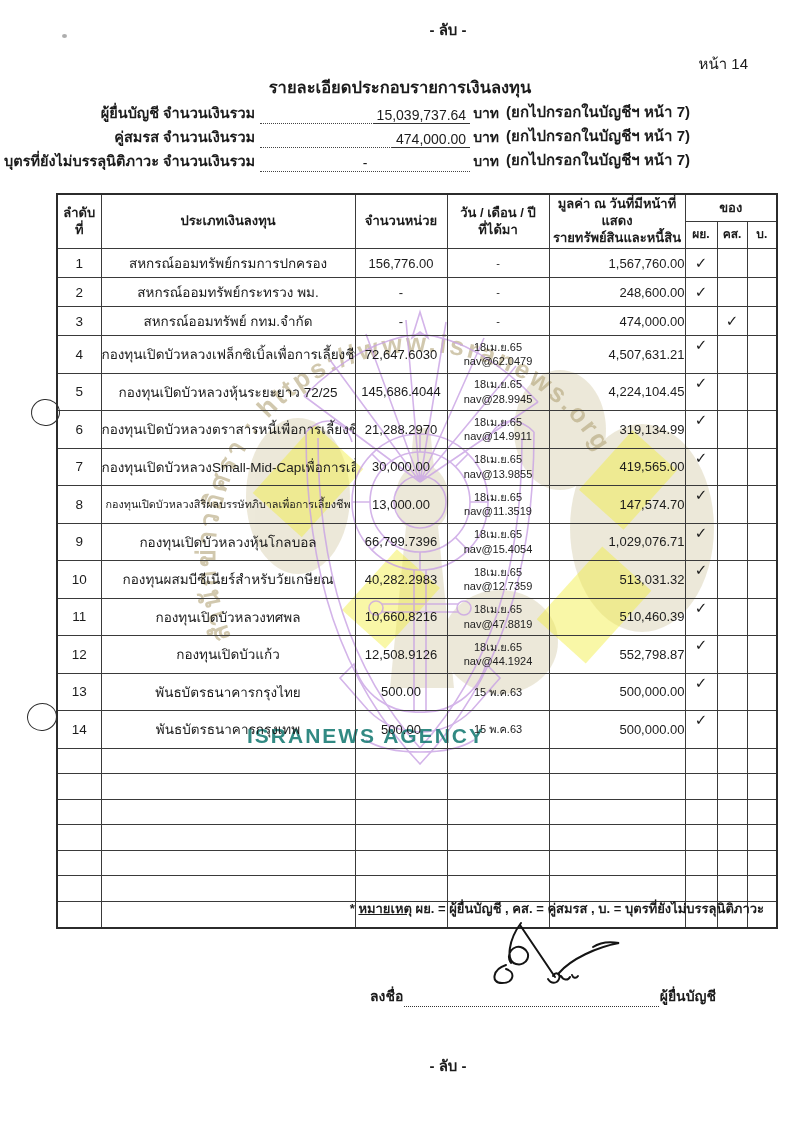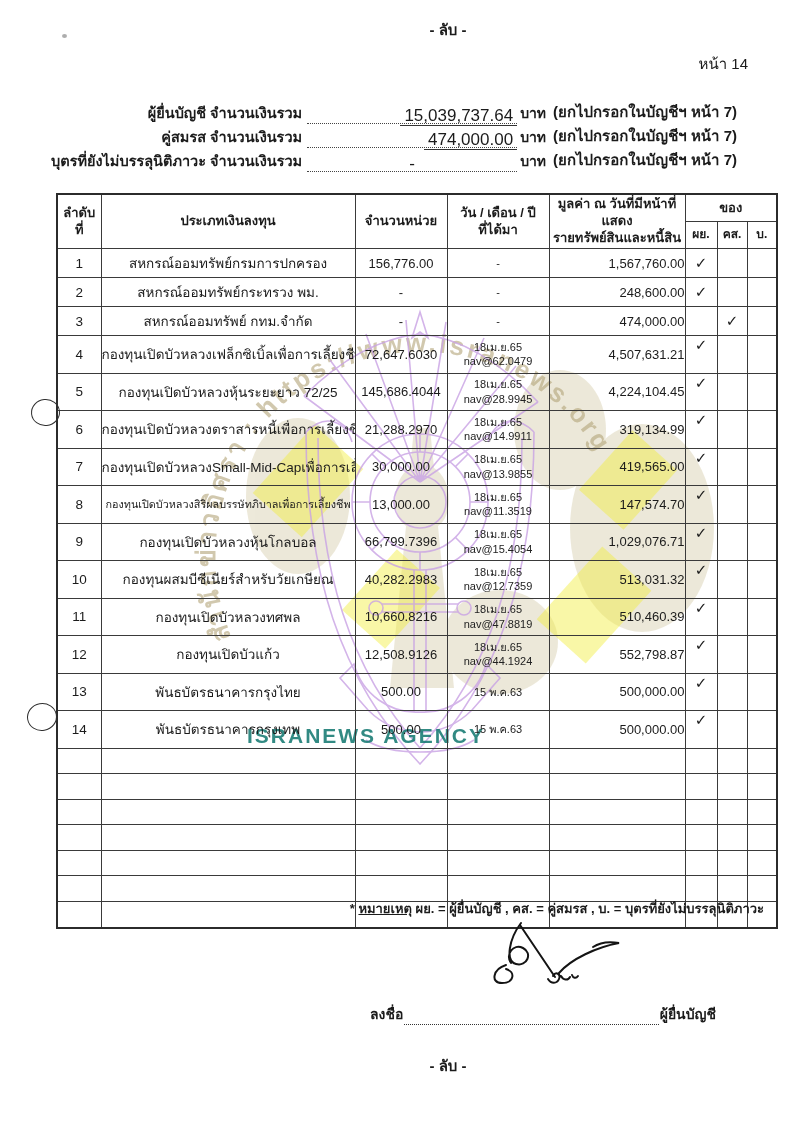--- a/index.html
+++ b/index.html
@@ -11,27 +11,27 @@
              font-size:21px;font-weight:bold;letter-spacing:2px;color:#0f766e;opacity:.85;}
   
   .content{position:absolute;inset:0;z-index:1;}
   .classification{position:absolute;left:0;width:800px;text-align:center;font-size:15px;font-weight:bold;padding-left:48px;}
   .classification.top{top:18px;}
   .classification.bottom{top:1054px;}
   .page-number{position:absolute;top:52px;right:52px;font-size:15px;}
   .doc-title{position:absolute;top:74px;left:0;width:800px;text-align:center;font-size:16.5px;font-weight:bold;}
   .speck{position:absolute;left:62px;top:34px;width:5px;height:4px;background:#8a8a8a;border-radius:50%;opacity:.7;}
   
-  .summary{position:absolute;top:101px;left:0;width:690px;padding-left:47px;}
+  .summary{position:absolute;top:101px;left:0;width:690px;}
   .sum-line{display:flex;justify-content:flex-end;align-items:flex-end;height:23px;margin-bottom:1px;}
   .sum-label{font-size:14.5px;font-weight:bold;margin-right:5px;white-space:nowrap;}
   .sum-dotted{display:inline-block;width:210px;border-bottom:1.6px dotted #444;height:19px;
               text-align:right;white-space:nowrap;}
   .sum-line.line3 .sum-dotted{text-align:center;}
-  .sum-value{font-size:17px;border-bottom:1.2px solid #333;padding:0 4px;position:relative;bottom:-2px;margin-top:46px;}
+  .sum-value{font-size:14px;border-bottom:1.2px solid #333;padding:0 4px;position:relative;bottom:-2px;margin-top:46px;}
   .sum-line.line3 .sum-value{border-bottom:none;}
   .sum-unit{font-size:14px;font-weight:bold;margin-left:3px;white-space:nowrap;}
   .sum-note{font-size:15px;font-weight:bold;margin-left:7px;white-space:nowrap;}
   
   table.inv{position:absolute;top:193px;left:56px;width:720px;border-collapse:collapse;
             table-layout:fixed;background:transparent;border:2.2px solid #2b2b2b;}
   table.inv th,table.inv td{border:1.1px solid #3a3a3a;padding:0;overflow:hidden;}
   thead th{font-weight:bold;font-size:13px;text-align:center;line-height:1.3;background:transparent;border-bottom-width:1.6px;}
   thead tr.h2 th{font-size:12px;height:26px;}
   thead tr.h1 th{height:26px;}
@@ -45,21 +45,21 @@
   td.c-value{text-align:right;padding-right:26px;font-size:13px;}
   td.c-own{text-align:center;font-size:15px;vertical-align:middle;}
   tr.tall td.c-own{vertical-align:top;line-height:1;padding-top:1px;}
   
   .footnote{position:absolute;top:898px;right:36px;font-size:13px;font-weight:bold;white-space:nowrap;}
   .footnote .u{text-decoration:underline;}
   
   .sig-area{position:absolute;top:915px;left:370px;width:346px;height:92px;}
   .sig-svg{position:absolute;left:105px;top:0px;}
   .sig-line{position:absolute;left:0;top:70px;width:346px;display:flex;align-items:flex-end;}
-  .sig-prefix,.sig-role{font-size:14px;font-weight:bold;white-space:nowrap;margin-top:18px;}
+  .sig-prefix,.sig-role{font-size:14px;font-weight:bold;white-space:nowrap;}
   .sig-dots{flex:1;border-bottom:1.8px dotted #333;height:16px;margin:0 1px;}
   
   .hole{position:absolute;border:1.5px solid #2f2f2f;border-radius:50%;background:transparent;}
   .hole1{left:31px;top:399px;width:27px;height:25px;transform:rotate(-6deg);}
   .hole2{left:27px;top:703px;width:28px;height:26px;transform:rotate(-10deg);}
 </style>
 </head>
 <body>
 
 <div class="page">
@@ -110,20 +110,21 @@
     </svg>
     <div class="wm-agency">ISRANEWS AGENCY</div>
   </div>
 
   <div class="content">
 
     <div class="speck"></div>
 
     <div class="classification top">- ลับ -</div>
     <div class="page-number">หน้า 14</div>
+    <div class="doc-title">รายละเอียดประกอบรายการเงินลงทุน</div>
 
     <div class="summary">
       <div class="sum-line">
         <span class="sum-label">ผู้ยื่นบัญชี  จำนวนเงินรวม</span>
         <span class="sum-dotted"><span class="sum-value">15,039,737.64</span></span>
         <span class="sum-unit">บาท</span>
         <span class="sum-note">(ยกไปกรอกในบัญชีฯ หน้า 7)</span>
       </div>
       <div class="sum-line">
         <span class="sum-label">คู่สมรส  จำนวนเงินรวม</span>

